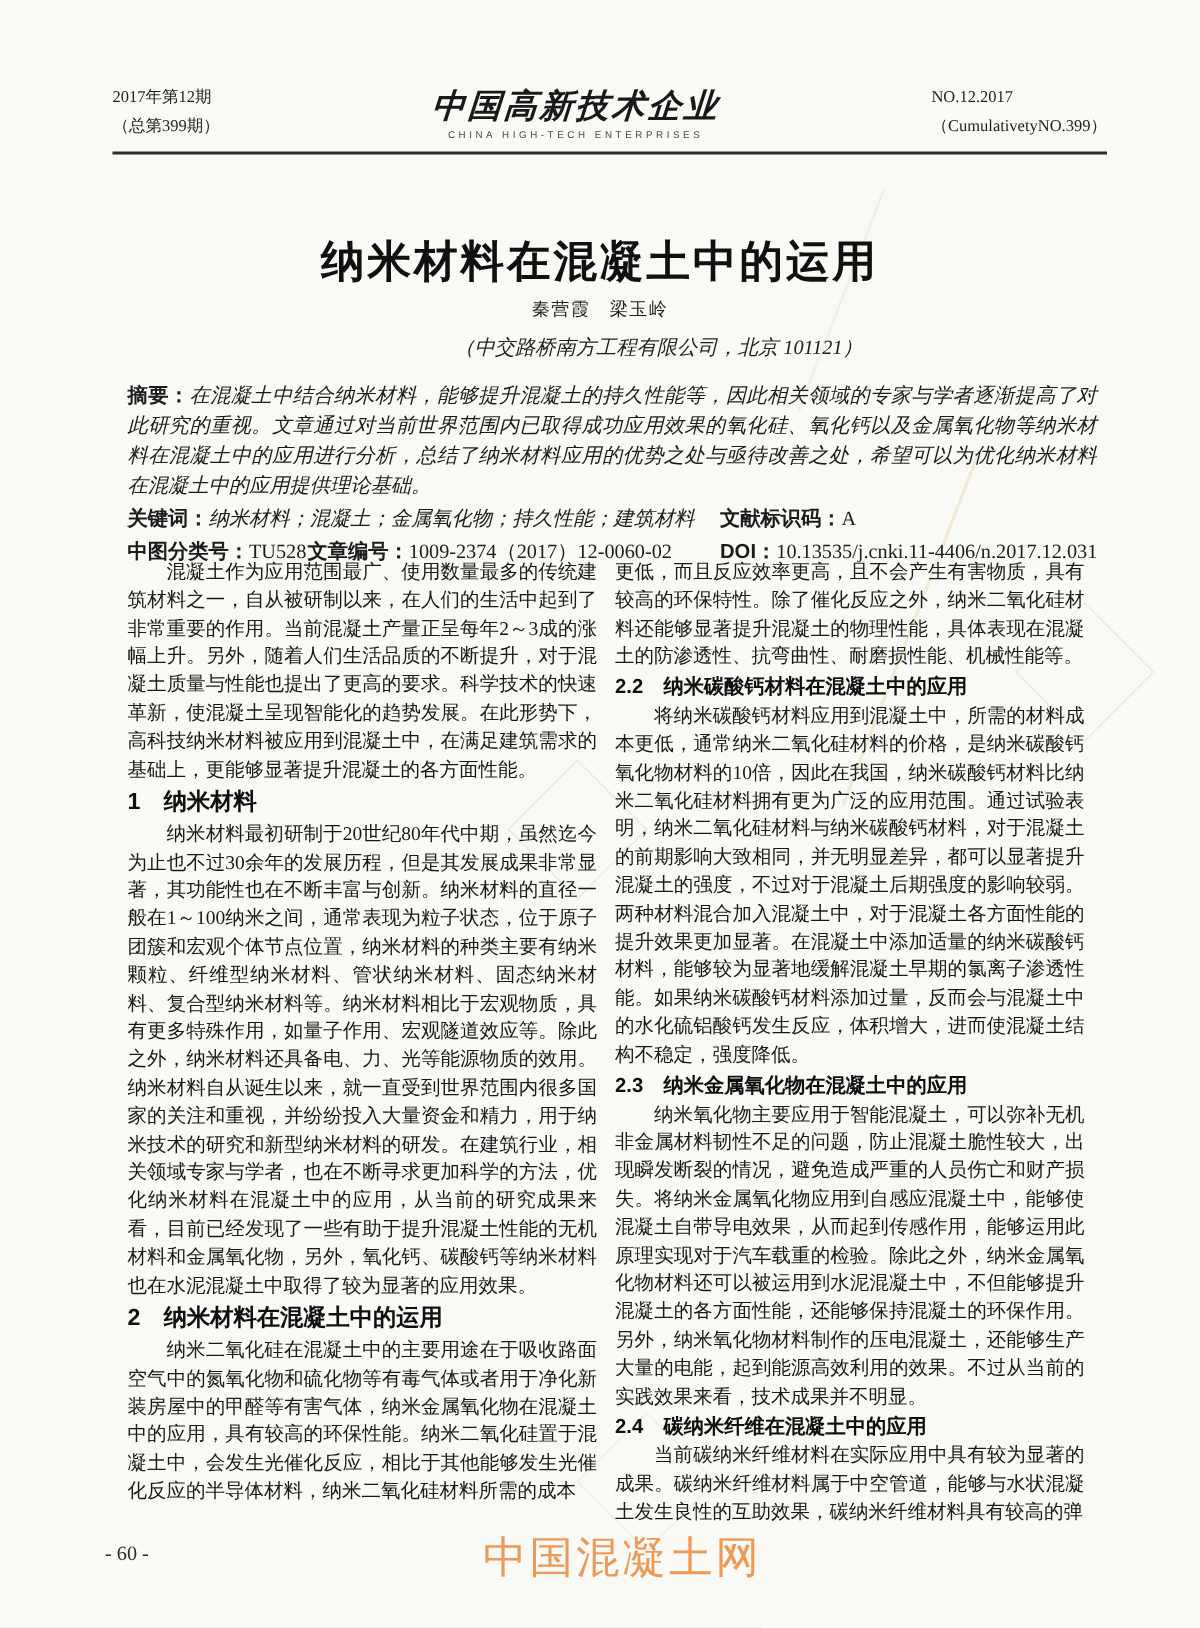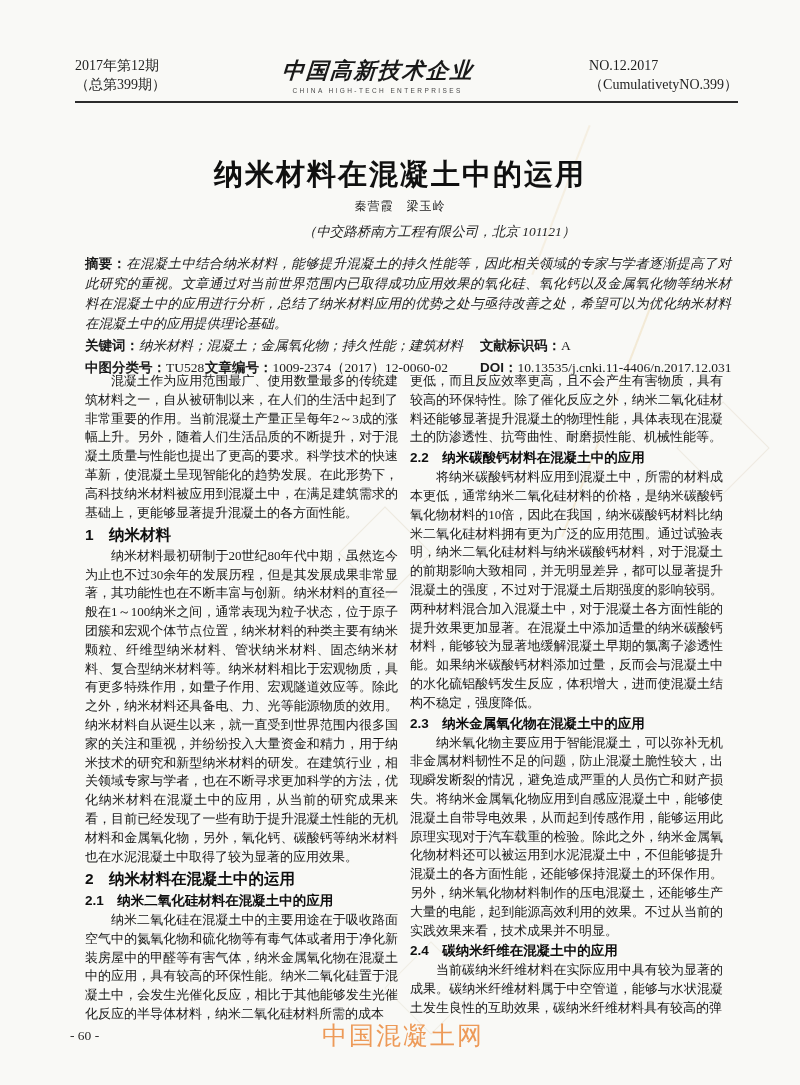--- a/index.html
+++ b/index.html
@@ -8,21 +8,21 @@
     background:#f9f9f6; overflow:hidden;
     font-family:"Liberation Serif", serif; color:#1c1c1c;
   }
   
   .cnki { position:absolute; left:28px; top:4px; font-size:13px; line-height:16.5px; }
   .cnki .lbl  { color:#3f77b5; }
   .cnki .dark { color:#16162e; }
   .cnki .blue { color:#3f77b5; }
   
   .jrow { position:absolute; left:75px; top:56px; width:663px; display:flex; justify-content:space-between; align-items:center; }
-  .jissue { font-size:14px; line-height:19px; color:#1e1e1e; }
+  .jissue { font-size:11px; line-height:19px; color:#1e1e1e; }
   .jissue.right { }
   .jlogo { text-align:center; }
   .jlogo .cn { font-size:22px; font-weight:bold; font-style:italic; letter-spacing:2px; color:#191919; transform:skewX(-4deg); display:inline-block; }
   .jlogo .en { font-size:6.5px; letter-spacing:2.4px; color:#4a4a4a; margin-top:1px; font-family:"Liberation Sans",sans-serif; }
   .rule { position:absolute; left:75px; top:101px; width:663px; height:2px; background:#2c2c2c; }
   
   .title   { position:absolute; left:0; top:136px; width:100%; text-align:center;
              font-family:"Liberation Sans",sans-serif; font-weight:bold; font-size:29px; letter-spacing:2px; color:#101010; }
   .authors { position:absolute; left:0; top:198px; width:100%; text-align:center; font-size:12px; letter-spacing:1px; color:#1a1a1a; }
   .affil   { position:absolute; left:0; top:223px; width:100%; text-align:center; font-size:13.5px; font-style:italic; color:#1e1e1e;margin-left:39px; }
@@ -38,21 +38,21 @@
   
   .col { position:absolute; top:372px; width:313px; font-size:13px; line-height:18.8px; text-align:justify; color:#181818; }
   .col.left  { left:85px; }
   .col.right { left:410px; }
   .col p { margin:0; }
   .col p.ind { text-indent:2em; }
   .col .s1 { font-family:Liberation Sans, sans-serif; font-weight:bold; font-size:15.5px; line-height:19.5px; margin:3px 0 2px 0; color:#0f0f0f; text-align:left; }
   .col .s2 { font-family:"Liberation Sans",sans-serif; font-weight:bold; font-size:13.5px; line-height:19px; margin:1px 0 1px 0; color:#0f0f0f; text-align:left; }
   
   .pageno { position:absolute; left:70px; top:1028px; font-size:13.5px; color:#2a2a2a; }
-  .sitemark { position:absolute; left:322px; top:1019px; font-size:25px; letter-spacing:2px; color:#ed9a58; }
+  .sitemark { position:absolute; left:322px; top:1019px; font-size:29px; letter-spacing:2px; color:#ed9a58; }
   
   .wm { position:absolute; pointer-events:none; }
   .wm.line1 { left:606px; top:295px; width:2px; height:250px; background:rgba(236,216,176,0.45); transform:rotate(21deg); }
   .wm.line2 { left:560px; top:120px; width:2px; height:160px; background:rgba(238,222,188,0.35); transform:rotate(21deg); }
   .wm.d1 { left:352px; top:520px; width:64px; height:64px; border:1px solid rgba(226,217,198,0.5); transform:rotate(45deg); }
   .wm.d2 { left:690px; top:415px; width:64px; height:64px; border:1px solid rgba(226,217,198,0.45); transform:rotate(45deg); }
   .wm.d3 { left:398px; top:955px; width:64px; height:64px; border:1px solid rgba(228,220,202,0.4); transform:rotate(45deg); }
 </style>
 </head>
 <body>
@@ -97,21 +97,20 @@
       <span class="p120"><span class="blbl">文章编号：</span><span>1009-2374（2017）12-0060-02</span></span>
       <span class="p395"><span class="blbl">DOI：</span><span>10.13535/j.cnki.11-4406/n.2017.12.031</span></span>
     </div>
   </div>
 
   <div class="col left">
     <p class="ind">混凝土作为应用范围最广、使用数量最多的传统建筑材料之一，自从被研制以来，在人们的生活中起到了非常重要的作用。当前混凝土产量正呈每年2～3成的涨幅上升。另外，随着人们生活品质的不断提升，对于混凝土质量与性能也提出了更高的要求。科学技术的快速革新，使混凝土呈现智能化的趋势发展。在此形势下，高科技纳米材料被应用到混凝土中，在满足建筑需求的基础上，更能够显著提升混凝土的各方面性能。</p>
     <div class="s1">1　纳米材料</div>
     <p class="ind">纳米材料最初研制于20世纪80年代中期，虽然迄今为止也不过30余年的发展历程，但是其发展成果非常显著，其功能性也在不断丰富与创新。纳米材料的直径一般在1～100纳米之间，通常表现为粒子状态，位于原子团簇和宏观个体节点位置，纳米材料的种类主要有纳米颗粒、纤维型纳米材料、管状纳米材料、固态纳米材料、复合型纳米材料等。纳米材料相比于宏观物质，具有更多特殊作用，如量子作用、宏观隧道效应等。除此之外，纳米材料还具备电、力、光等能源物质的效用。纳米材料自从诞生以来，就一直受到世界范围内很多国家的关注和重视，并纷纷投入大量资金和精力，用于纳米技术的研究和新型纳米材料的研发。在建筑行业，相关领域专家与学者，也在不断寻求更加科学的方法，优化纳米材料在混凝土中的应用，从当前的研究成果来看，目前已经发现了一些有助于提升混凝土性能的无机材料和金属氧化物，另外，氧化钙、碳酸钙等纳米材料也在水泥混凝土中取得了较为显著的应用效果。</p>
     <div class="s1">2　纳米材料在混凝土中的运用</div>
-    <div class="s2">2.1　纳米二氧化硅材料在混凝土中的应用</div>
     <p class="ind">纳米二氧化硅在混凝土中的主要用途在于吸收路面空气中的氮氧化物和硫化物等有毒气体或者用于净化新装房屋中的甲醛等有害气体，纳米金属氧化物在混凝土中的应用，具有较高的环保性能。纳米二氧化硅置于混凝土中，会发生光催化反应，相比于其他能够发生光催化反应的半导体材料，纳米二氧化硅材料所需的成本</p>
   </div>
 
   <div class="col right">
     <p>更低，而且反应效率更高，且不会产生有害物质，具有较高的环保特性。除了催化反应之外，纳米二氧化硅材料还能够显著提升混凝土的物理性能，具体表现在混凝土的防渗透性、抗弯曲性、耐磨损性能、机械性能等。</p>
     <div class="s2">2.2　纳米碳酸钙材料在混凝土中的应用</div>
     <p class="ind">将纳米碳酸钙材料应用到混凝土中，所需的材料成本更低，通常纳米二氧化硅材料的价格，是纳米碳酸钙氧化物材料的10倍，因此在我国，纳米碳酸钙材料比纳米二氧化硅材料拥有更为广泛的应用范围。通过试验表明，纳米二氧化硅材料与纳米碳酸钙材料，对于混凝土的前期影响大致相同，并无明显差异，都可以显著提升混凝土的强度，不过对于混凝土后期强度的影响较弱。两种材料混合加入混凝土中，对于混凝土各方面性能的提升效果更加显著。在混凝土中添加适量的纳米碳酸钙材料，能够较为显著地缓解混凝土早期的氯离子渗透性能。如果纳米碳酸钙材料添加过量，反而会与混凝土中的水化硫铝酸钙发生反应，体积增大，进而使混凝土结构不稳定，强度降低。</p>
     <div class="s2">2.3　纳米金属氧化物在混凝土中的应用</div>
     <p class="ind">纳米氧化物主要应用于智能混凝土，可以弥补无机非金属材料韧性不足的问题，防止混凝土脆性较大，出现瞬发断裂的情况，避免造成严重的人员伤亡和财产损失。将纳米金属氧化物应用到自感应混凝土中，能够使混凝土自带导电效果，从而起到传感作用，能够运用此原理实现对于汽车载重的检验。除此之外，纳米金属氧化物材料还可以被运用到水泥混凝土中，不但能够提升混凝土的各方面性能，还能够保持混凝土的环保作用。另外，纳米氧化物材料制作的压电混凝土，还能够生产大量的电能，起到能源高效利用的效果。不过从当前的实践效果来看，技术成果并不明显。</p>
     <div class="s2">2.4　碳纳米纤维在混凝土中的应用</div>

